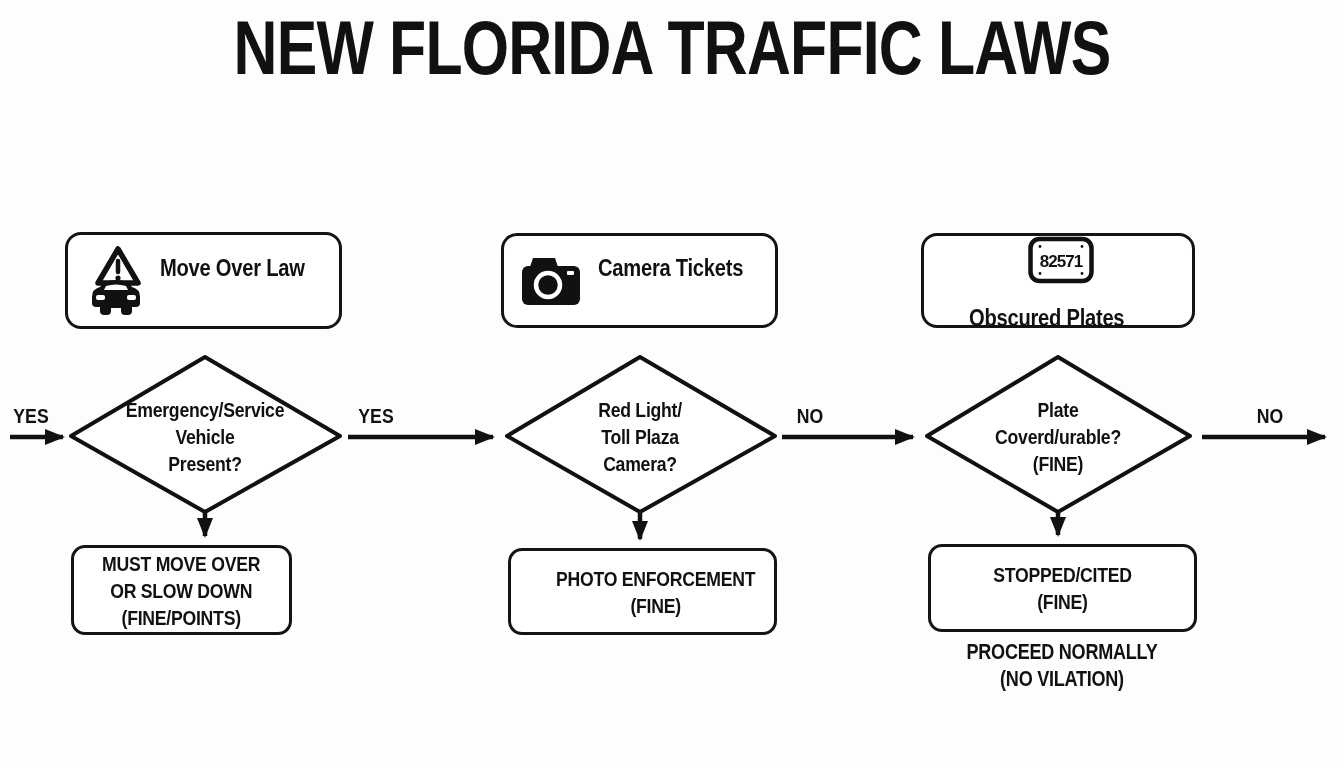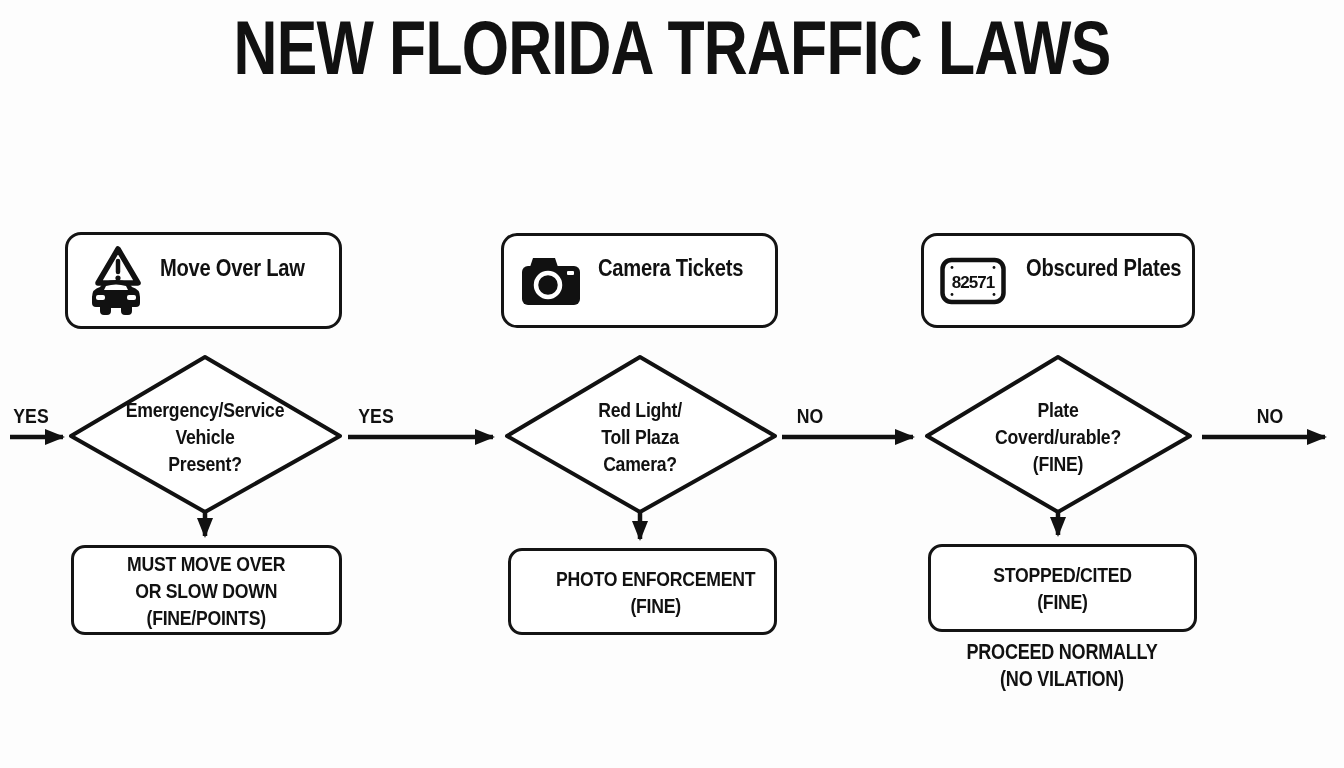--- a/index.html
+++ b/index.html
@@ -104,21 +104,21 @@
     </span>
     <span class="hdr-label">Move Over Law</span>
   </div>
 
   <div class="dtext cond" style="left:75px; top:396px;">
     <div>Emergency/Service</div>
     <div>Vehicle</div>
     <div>Present?</div>
   </div>
 
-  <div class="obox" style="left:71px; top:545px; width:271px; height:90px;">
+  <div class="obox" style="left:71px; top:545px; width:221px; height:90px;">
     <div class="olines cond">
       <div>MUST MOVE OVER</div>
       <div>OR SLOW DOWN</div>
       <div>(FINE/POINTS)</div>
     </div>
   </div>
 
   <div class="hdr-box" style="left:501px; top:233px; width:277px; height:95px;gap:16px;">
     <span class="hdr-icon">
       <svg width="62" height="52" viewBox="0 0 62 52">
@@ -137,21 +137,21 @@
     <div>Camera?</div>
   </div>
 
   <div class="obox" style="left:508px; top:548px; width:269px; height:87px;justify-content:flex-end;">
     <div class="olines cond">
       <div>PHOTO ENFORCEMENT</div>
       <div>(FINE)</div>
     </div>
   </div>
 
-  <div class="hdr-box" style="left:921px; top:233px; width:274px; height:95px;">
+  <div class="hdr-box" style="left:921px; top:233px; width:274px; height:95px;flex-direction:column;">
     <span class="hdr-icon">
       <svg width="66" height="48" viewBox="0 0 66 48">
         <rect x="2.5" y="3" width="61" height="42" rx="9" fill="#fff" stroke="#111" stroke-width="4.5"></rect>
         <circle cx="12" cy="10.5" r="1.4" fill="#111"></circle>
         <circle cx="54" cy="10.5" r="1.4" fill="#111"></circle>
         <circle cx="12" cy="37.5" r="1.4" fill="#111"></circle>
         <circle cx="54" cy="37.5" r="1.4" fill="#111"></circle>
         <text x="33" y="31" text-anchor="middle" font-family="Liberation Sans, DejaVu Sans, sans-serif" font-size="17" font-weight="bold" letter-spacing="-1" fill="#111">82571</text>
       </svg>
     </span>

